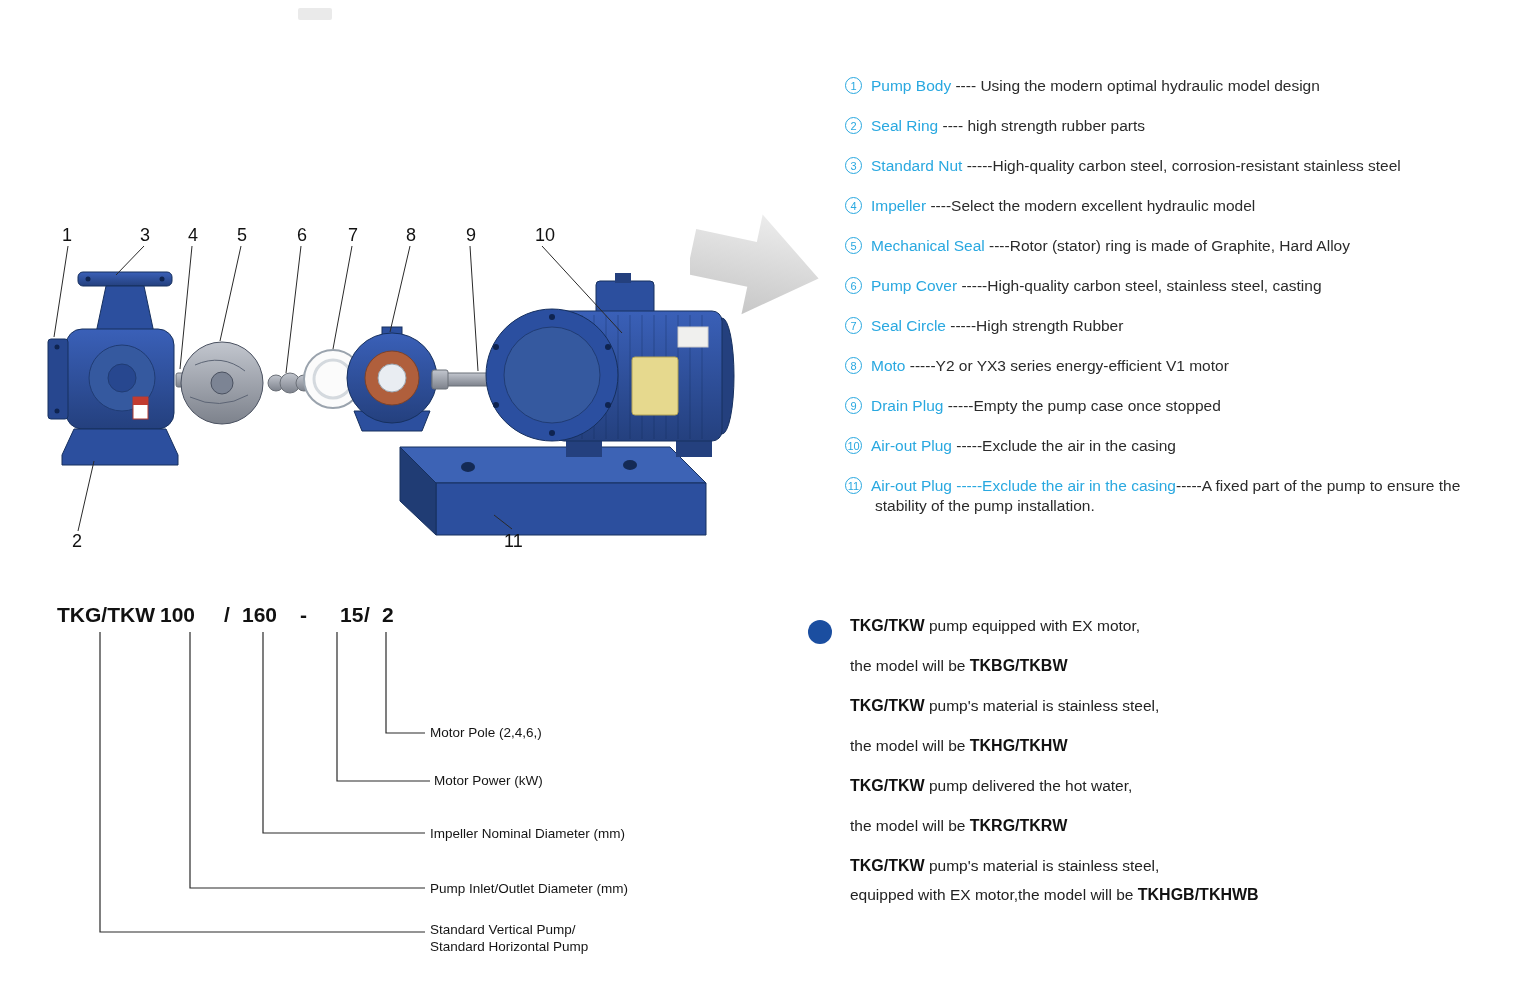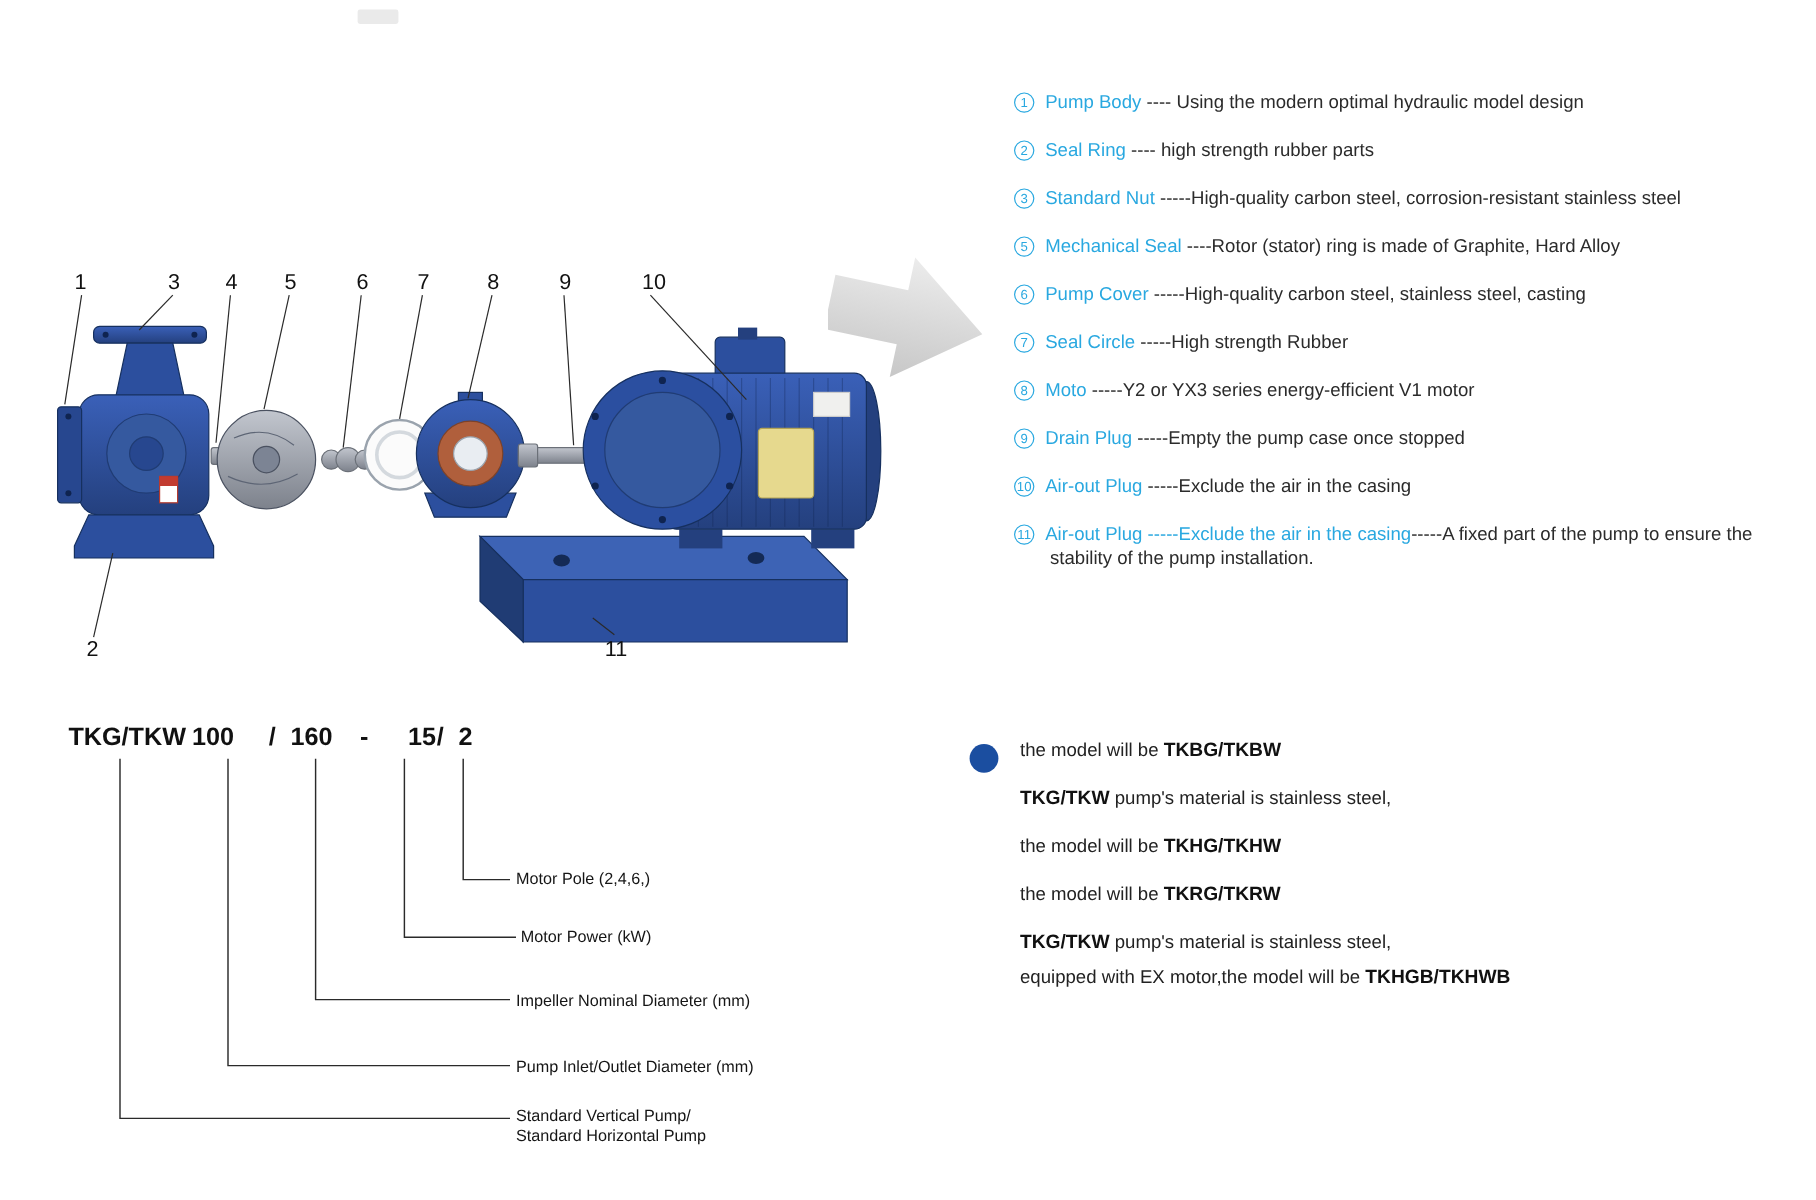--- a/index.html
+++ b/index.html
@@ -186,20 +186,21 @@
     </defs>
     <g transform="rotate(12 65 65)">
       <polygon points="0,42 62,42 62,14 130,65 62,116 62,88 0,88" fill="url(#gArrow)"></polygon>
     </g>
   </svg>
 
   <div class="parts-list">
     <div class="pl-item"><span class="pl-num">1</span><span class="pl-name">Pump Body</span><span class="pl-desc"> ---- Using the modern optimal hydraulic model design</span></div>
     <div class="pl-item"><span class="pl-num">2</span><span class="pl-name">Seal Ring</span><span class="pl-desc"> ---- high strength rubber parts</span></div>
     <div class="pl-item"><span class="pl-num">3</span><span class="pl-name">Standard Nut</span><span class="pl-desc"> -----High-quality carbon steel, corrosion-resistant stainless steel</span></div>
+    <div class="pl-item"><span class="pl-num">4</span><span class="pl-name">Impeller</span><span class="pl-desc"> ----Select the modern excellent hydraulic model</span></div>
     <div class="pl-item"><span class="pl-num">5</span><span class="pl-name">Mechanical Seal</span><span class="pl-desc"> ----Rotor (stator) ring is made of Graphite, Hard Alloy</span></div>
     <div class="pl-item"><span class="pl-num">6</span><span class="pl-name">Pump Cover</span><span class="pl-desc"> -----High-quality carbon steel, stainless steel, casting</span></div>
     <div class="pl-item"><span class="pl-num">7</span><span class="pl-name">Seal Circle</span><span class="pl-desc"> -----High strength Rubber</span></div>
     <div class="pl-item"><span class="pl-num">8</span><span class="pl-name">Moto</span><span class="pl-desc"> -----Y2 or YX3 series energy-efficient V1 motor</span></div>
     <div class="pl-item"><span class="pl-num">9</span><span class="pl-name">Drain Plug</span><span class="pl-desc"> -----Empty the pump case once stopped</span></div>
     <div class="pl-item"><span class="pl-num">10</span><span class="pl-name">Air-out Plug</span><span class="pl-desc"> -----Exclude the air in the casing</span></div>
     <div class="pl-item"><span class="pl-num">11</span><span class="pl-name">Air-out Plug -----Exclude the air in the casing</span><span class="pl-desc">-----A fixed part of the pump to ensure the stability of the pump installation.</span></div>
   </div>
 
   <div class="model-code">
@@ -228,22 +229,24 @@
   <div class="code-label lbl-imp">Impeller Nominal Diameter (mm)</div>
   <div class="code-label lbl-inlet">Pump Inlet/Outlet Diameter (mm)</div>
   <div class="code-label lbl-type">
     <div>Standard Vertical Pump/</div>
     <div>Standard  Horizontal Pump</div>
   </div>
 
   <div class="notes">
     <div class="bullet"></div>
     <div class="note-lines">
+      <div class="note-line"><b>TKG/TKW</b><span> pump equipped with EX motor,</span><b></b></div>
       <div class="note-line"><b></b><span>the model will be </span><b>TKBG/TKBW</b></div>
       <div class="note-line"><b>TKG/TKW</b><span> pump's material is stainless steel,</span><b></b></div>
       <div class="note-line"><b></b><span>the model will be </span><b>TKHG/TKHW</b></div>
+      <div class="note-line"><b>TKG/TKW</b><span> pump delivered the hot water,</span><b></b></div>
       <div class="note-line"><b></b><span>the model will be </span><b>TKRG/TKRW</b></div>
       <div class="note-line tight"><b>TKG/TKW</b><span> pump's material is stainless steel,</span><b></b></div>
       <div class="note-line"><b></b><span>equipped with EX motor,the model will be </span><b>TKHGB/TKHWB</b></div>
     </div>
   </div>
 
 </div>
 
 </body></html>

